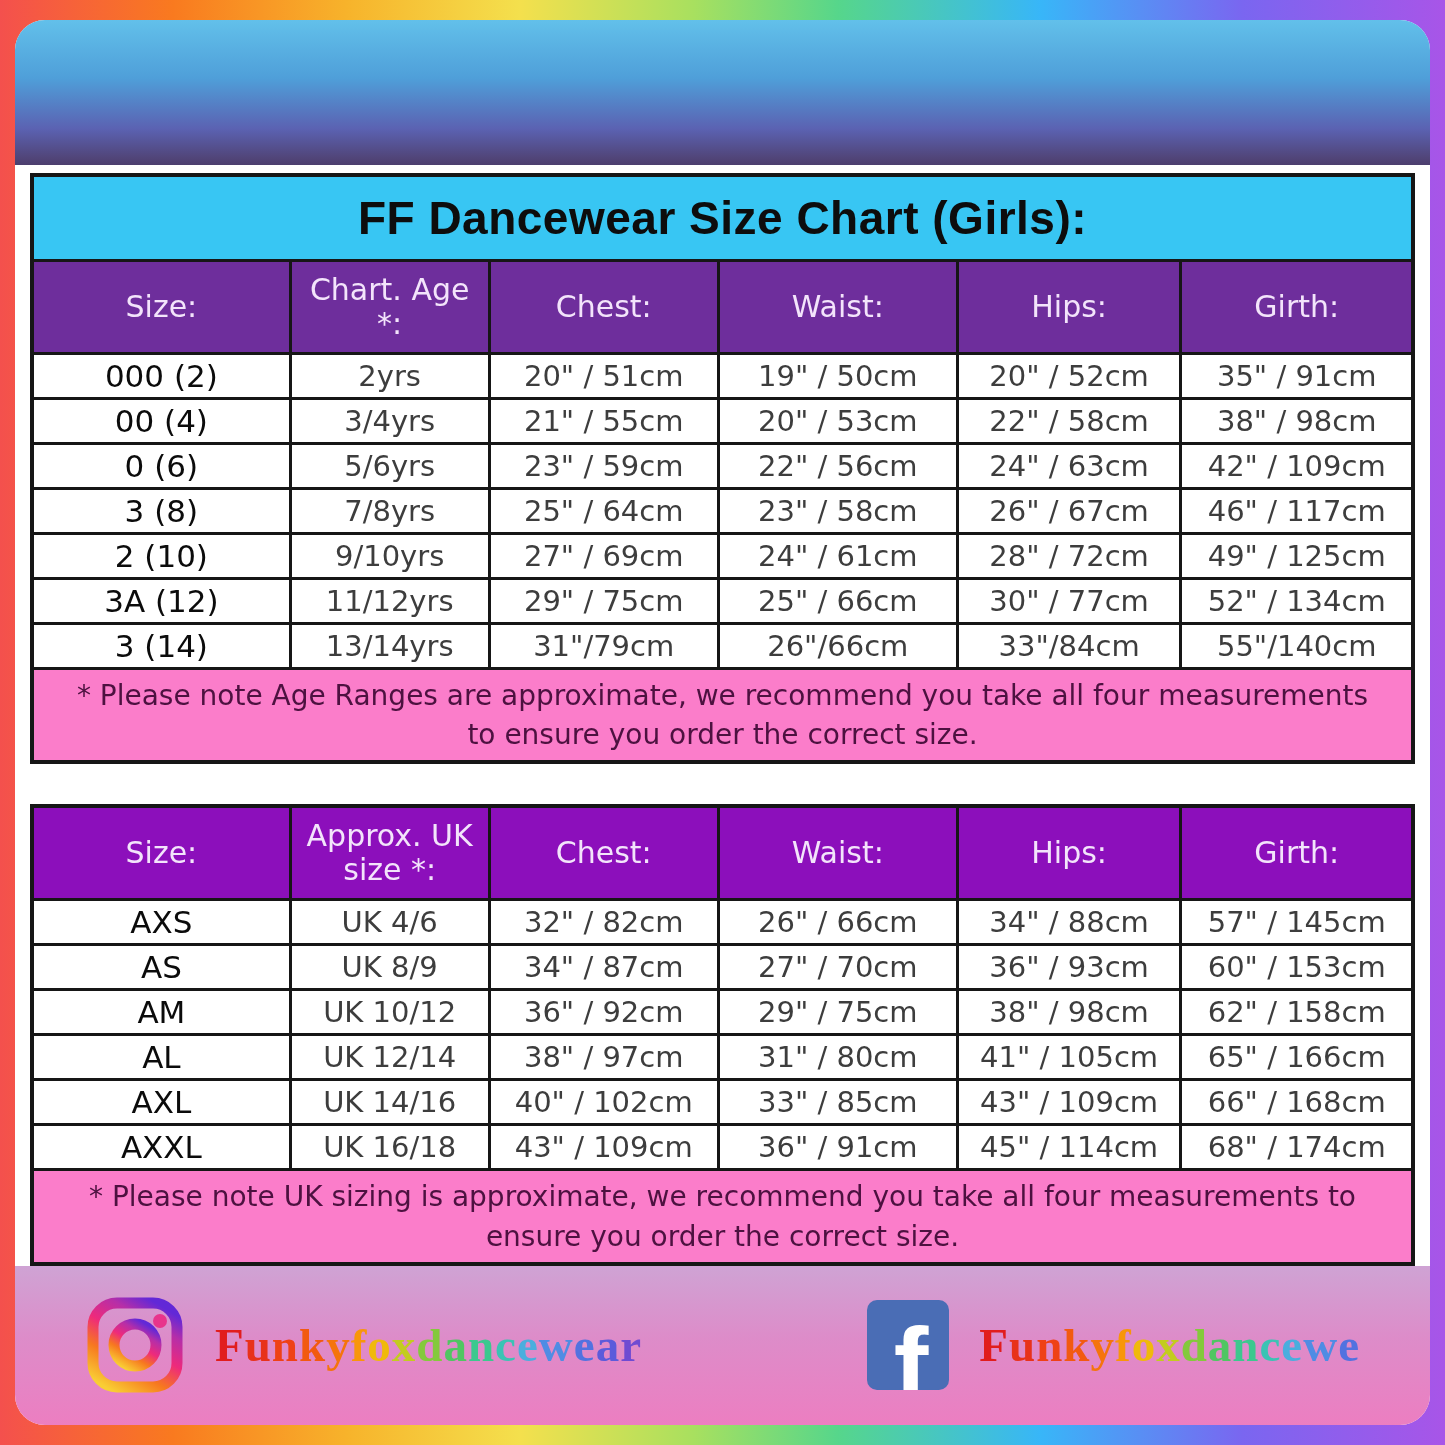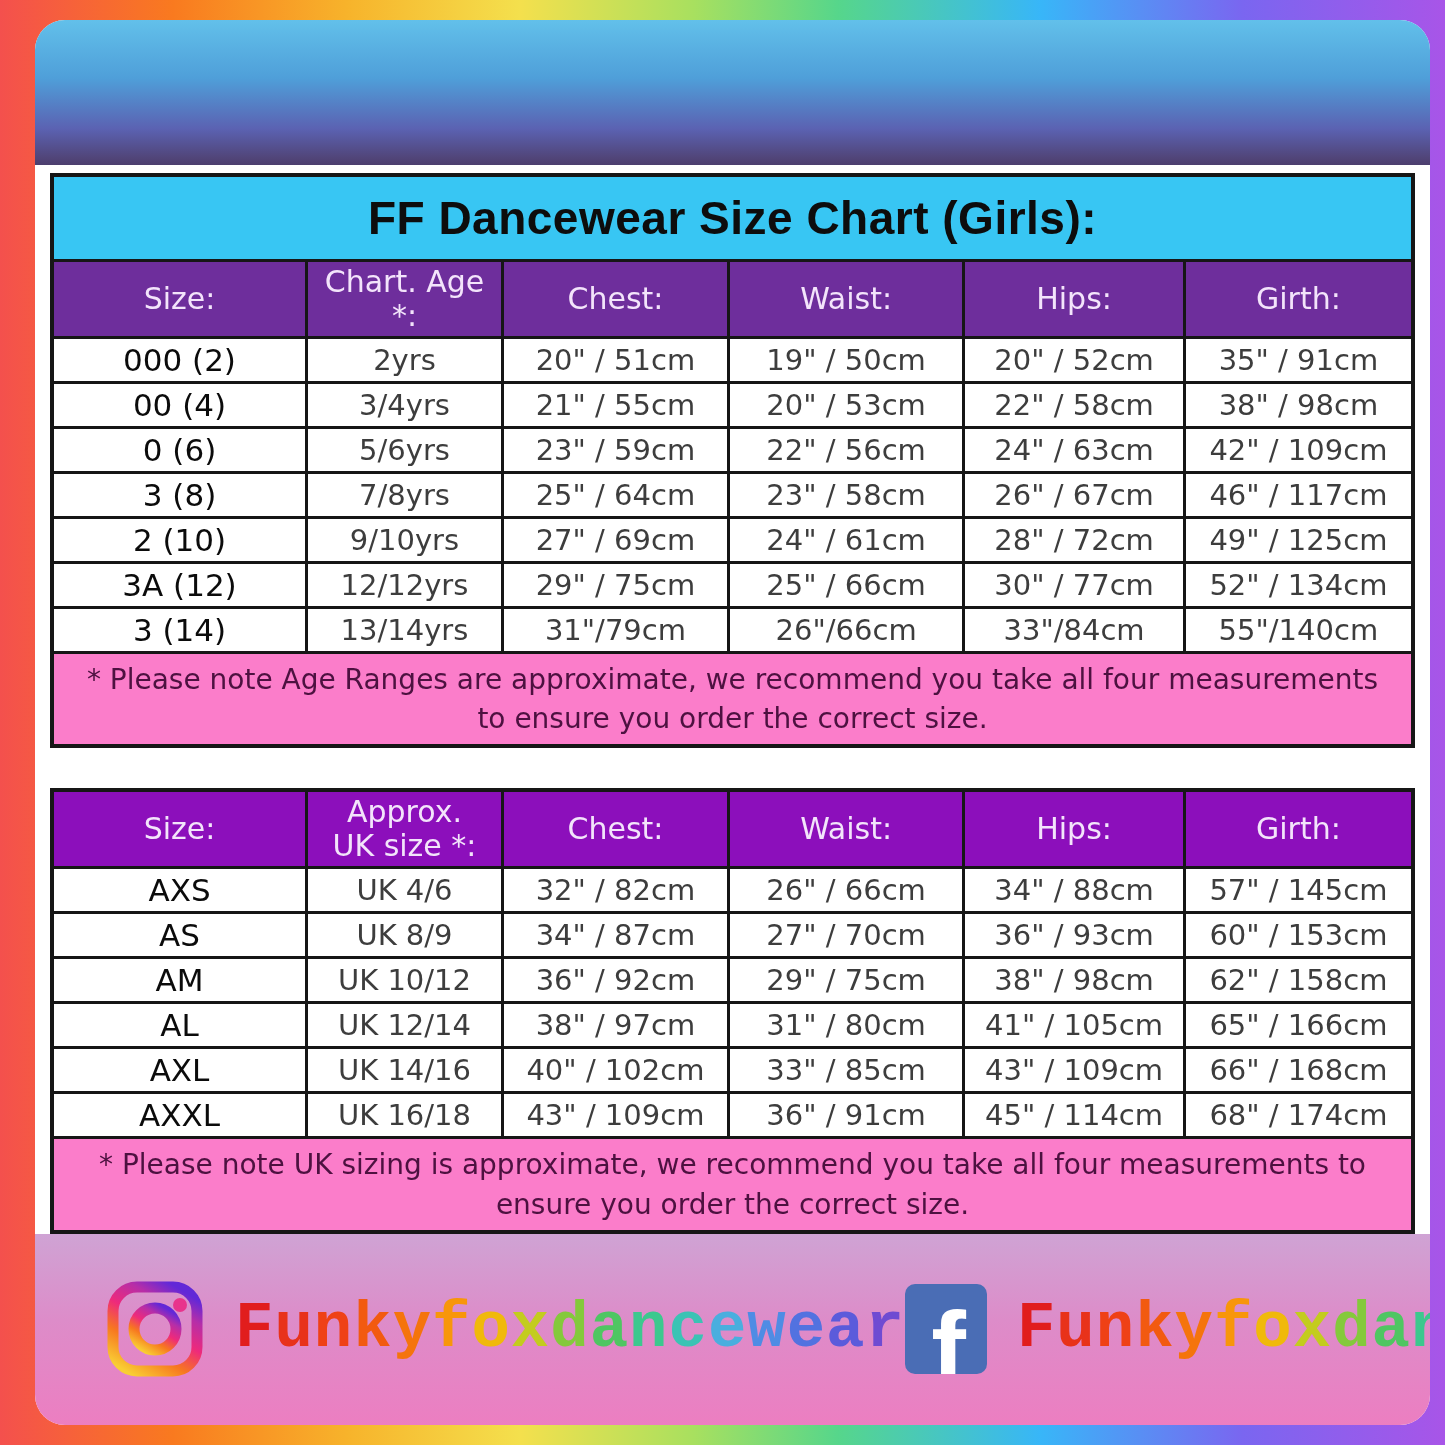--- a/index.html
+++ b/index.html
@@ -14,21 +14,20 @@
       #a8e05f 48%, #56d68b 58%, #38b6f8 72%, #7a66f0 86%, #a855e8 100%);
   }
   .card {
     position: absolute;
     left: 15px; right: 15px; top: 20px; bottom: 20px;
     background: #ffffff;
     border-radius: 30px;
     overflow: hidden;
     display: flex;
     flex-direction: column;
-    margin-left: 20px;
   }
   .top-band {
     height: 145px;
     flex: 0 0 145px;
     background: linear-gradient(180deg, #62c0ea 0%, #4f9fd9 40%, #5b62b2 75%, #514579 95%, #4c3e6e 100%);
   }
   .tables-area { padding: 8px 15px 0 15px; }
   .table-gap { height: 40px; }
 
   table.size-table {
@@ -50,21 +49,21 @@
     font-size: 46px;
     height: 80px;
     letter-spacing: 0.5px;
   }
   tr.header-row th {
     color: #f3e4fb;
     font-size: 30px;
     font-weight: 500;
     height: 74px;
     line-height: 1.15;
-    padding: 0 14px;
+    padding: 8px 14px;
   }
   table.girls tr.header-row th { background: var(--girls_header, #6e2e9c); }
   table.women tr.header-row th { background: var(--women_header, #8c0fbb); }
   tbody td {
     height: 40px;
     font-size: 29px;
     color: #3d3d3d;
     line-height: 1;
     background: #ffffff;
   }
@@ -92,23 +91,23 @@
     align-items: center;
     justify-content: space-between;
     padding: 0 70px;
   }
   .social-group {
     display: flex;
     align-items: center;
     gap: 30px;
   }
   .brand-text {
-    font-family: Liberation Mono, monospace;
+    font-family: Liberation Serif, serif;
     font-weight: bold;
-    font-size: 64px;
+    font-size: 47px;
     letter-spacing: 1px;
     white-space: nowrap;
   }
   .fb-icon {
     width: 82px; height: 90px;
     background: var(--facebook_blue, #4a6db5);
     border-radius: 10px;
     position: relative;
     overflow: hidden;
   }
@@ -189,21 +188,21 @@
           <tr>
             <td>2 (10)</td>
             <td>9/10yrs</td>
             <td>27" / 69cm</td>
             <td>24" / 61cm</td>
             <td>28" / 72cm</td>
             <td>49" / 125cm</td>
           </tr>
           <tr>
             <td>3A (12)</td>
-            <td>12/12yrs</td>
+            <td>11/12yrs</td>
             <td>29" / 75cm</td>
             <td>25" / 66cm</td>
             <td>30" / 77cm</td>
             <td>52" / 134cm</td>
           </tr>
           <tr>
             <td>3 (14)</td>
             <td>13/14yrs</td>
             <td>31"/79cm</td>
             <td>26"/66cm</td>

